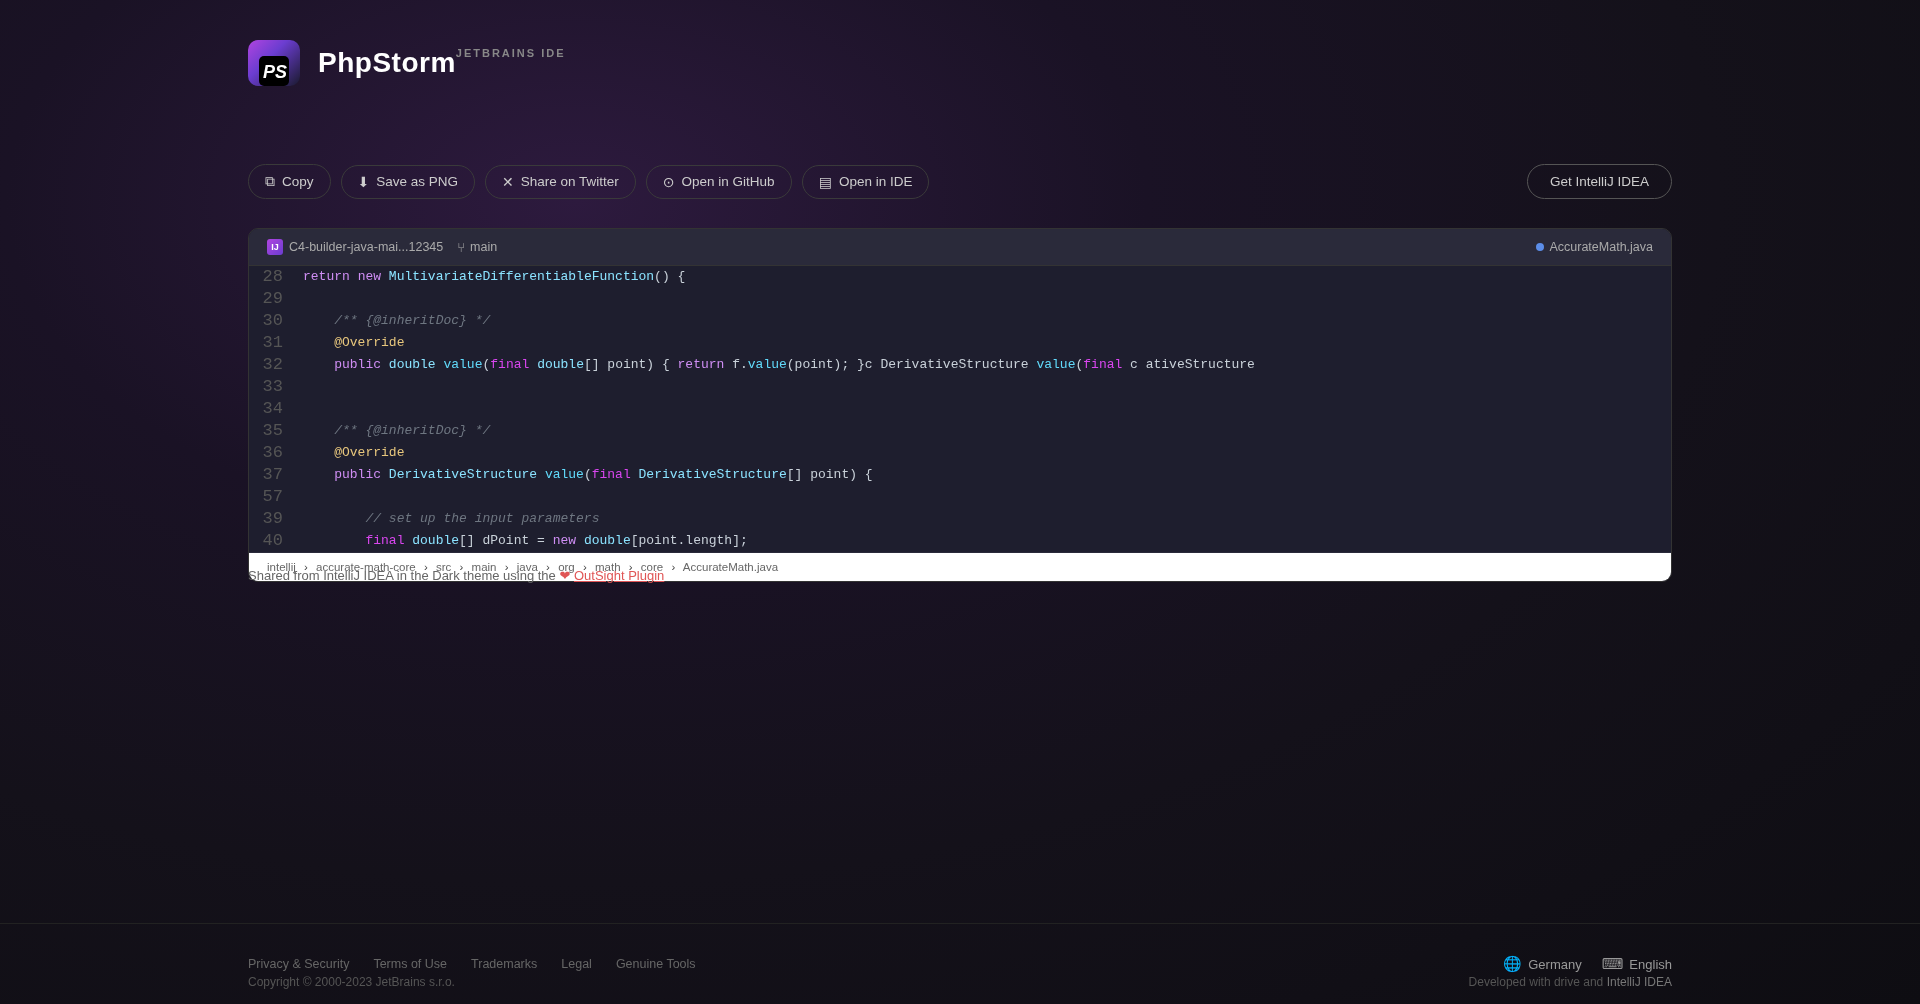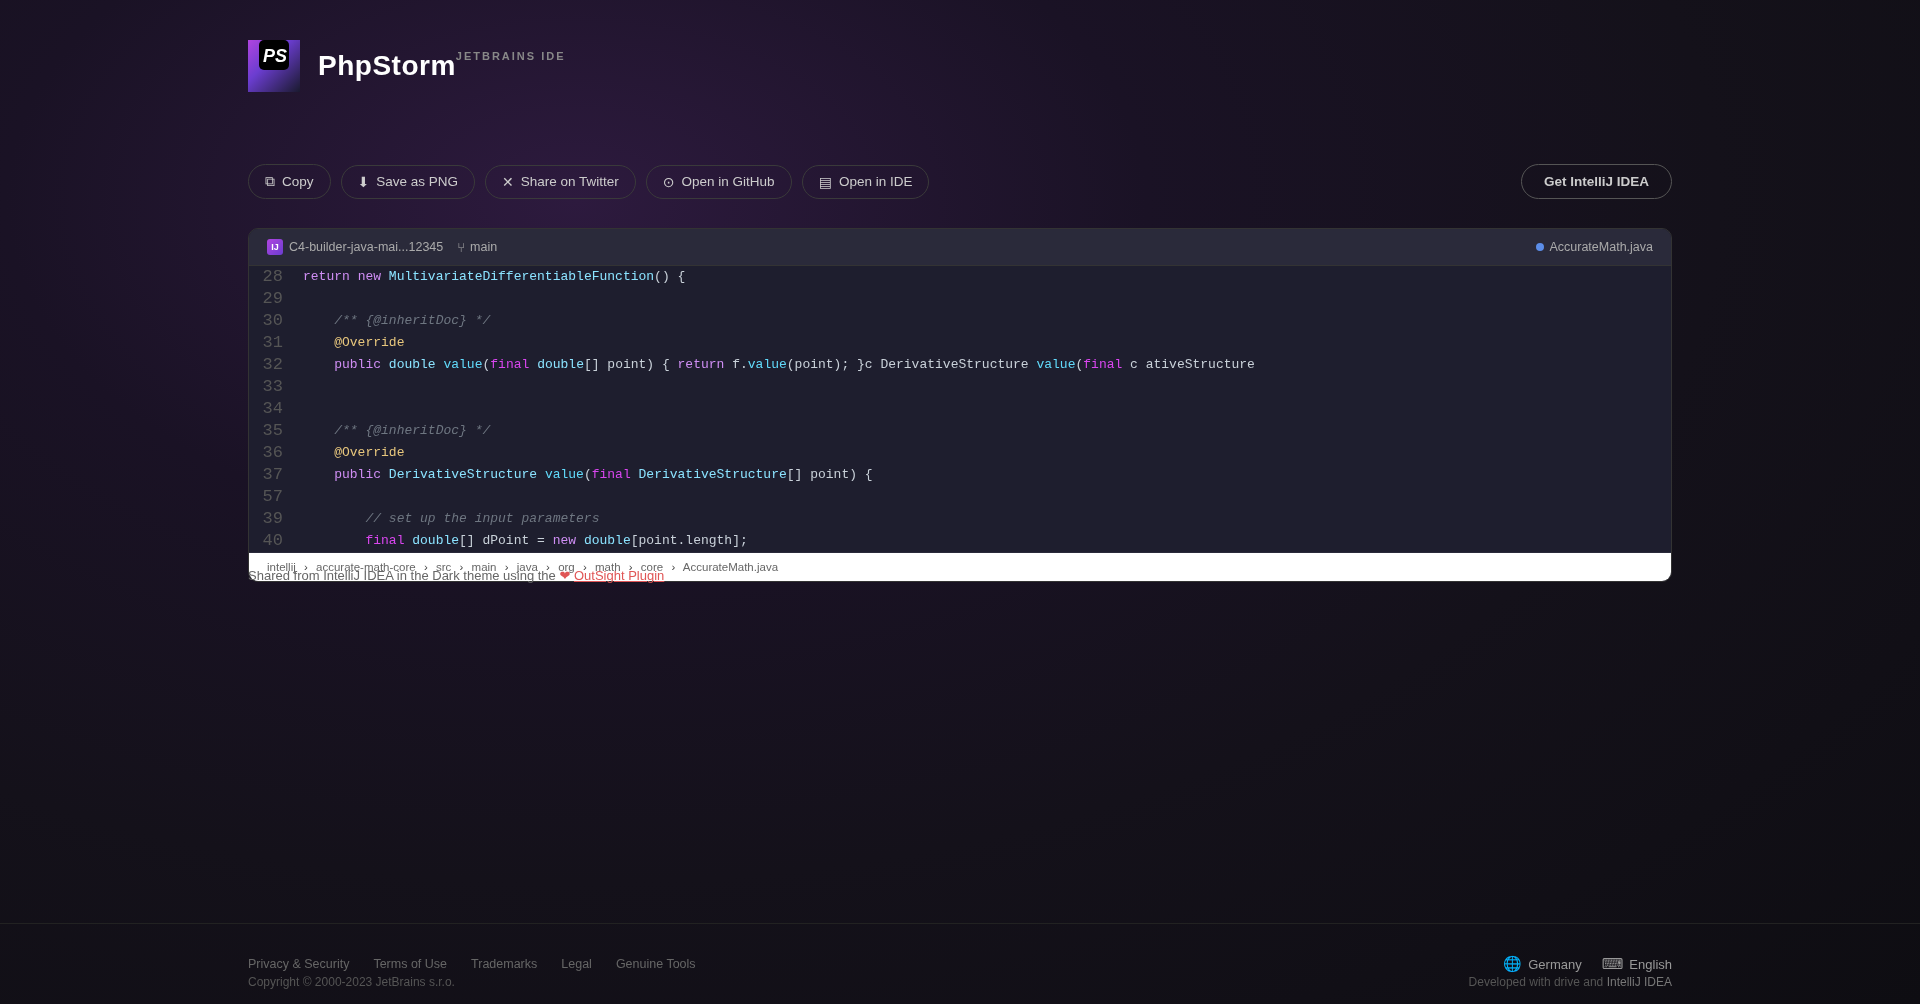--- a/index.html
+++ b/index.html
@@ -19,25 +19,25 @@
       position: absolute;
       top: 40px;
       left: 248px;
       display: flex;
       align-items: center;
       gap: 18px;
     }
 
     .logo-icon {
       width: 52px;
-      height: 52px;
+      height: 46px;
       background: linear-gradient(135deg, #b044e0 0%, #6b3dd0 40%, #1a1a2e 100%);
-      border-radius: 0;
-      display: flex;
-      align-items: flex-start;
+      border-radius: 10px;
+      display: flex;
+      align-items: flex-end;
       justify-content: center;
       font-size: 22px;
       font-weight: 900;
       color: #fff;
       font-style: italic;
     }
 
     .logo-text {
       display: flex;
       flex-direction: row;
@@ -90,21 +90,20 @@
       position: absolute;
       top: 164px;
       right: 248px;
       padding: 9px 22px;
       border: 1.5px solid #555;
       border-radius: 20px;
       background: transparent;
       color: #ccc;
       font-size: 13.5px;
       cursor: pointer;
-      font-weight: bold;
     }
 
     
     .code-panel {
       position: absolute;
       top: 228px;
       left: 248px;
       right: 248px;
       background: #1e1e2e;
       border-radius: 10px;

